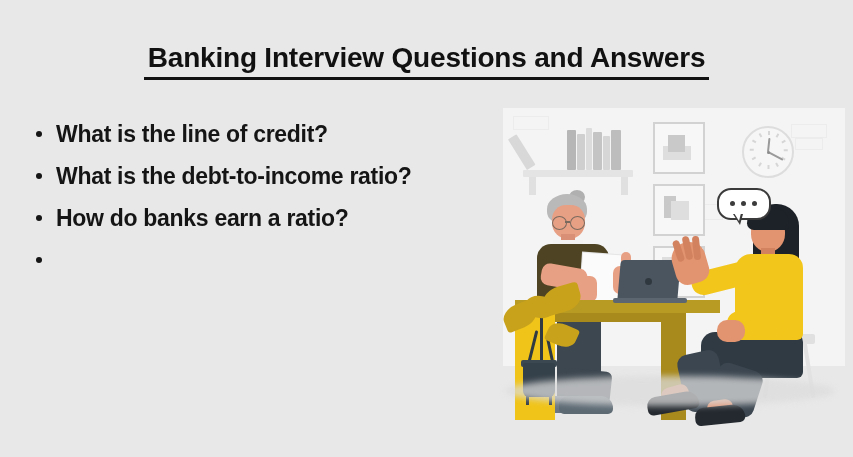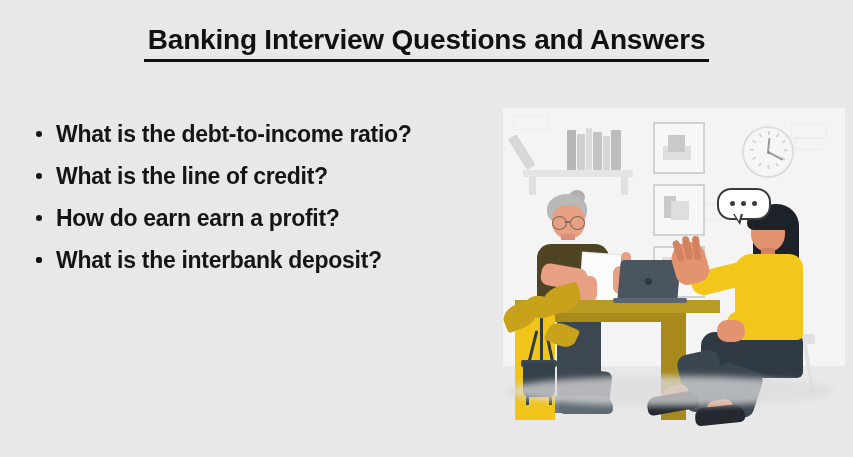--- a/index.html
+++ b/index.html
@@ -17,21 +17,21 @@
     position: relative;
     width: 853px;
     height: 457px;
     background: #e8e8e8;
   }
 
   
   #title {
     position: absolute;
     left: 0;
-    top: 24px;
+    top: 42px;
     width: 853px;
     text-align: center;
     font-size: 28px;
     font-weight: bold;
     letter-spacing: -0.2px;
     color: #111111;
     white-space: nowrap;
   }
   #title .tx {
     display: inline-block;
@@ -557,36 +557,32 @@
 
 <div id="slide">
 
   <div id="title">
     <span class="tx">Banking Interview Questions and Answers</span>
   </div>
 
   <ul id="bullets">
     <li>
       <span class="dot"></span>
+      <span>What is the line of credit?</span>
+    </li>
+    <li>
+      <span class="dot"></span>
       <span>What is the debt-to-income ratio?</span>
     </li>
     <li>
       <span class="dot"></span>
-      <span>What is the line of credit?</span>
+      <span>How do banks earn a ratio?</span>
     </li>
     <li>
       <span class="dot"></span>
-      <span>How do earn earn a profit?</span>
-    </li>
-    <li>
-      <span class="dot"></span>
-    </li>
-    <li>
-      <span class="dot"></span>
-      <span>What is the interbank deposit?</span>
     </li>
   </ul>
 
   <div id="illo">
 
     <div class="wall"></div>
 
     <div class="sketch" style="left:18px;top:8px;width:34px;height:12px;"></div>
     <div class="sketch" style="left:186px;top:96px;width:40px;height:14px;"></div>
     <div class="sketch" style="left:176px;top:112px;width:30px;height:12px;"></div>

